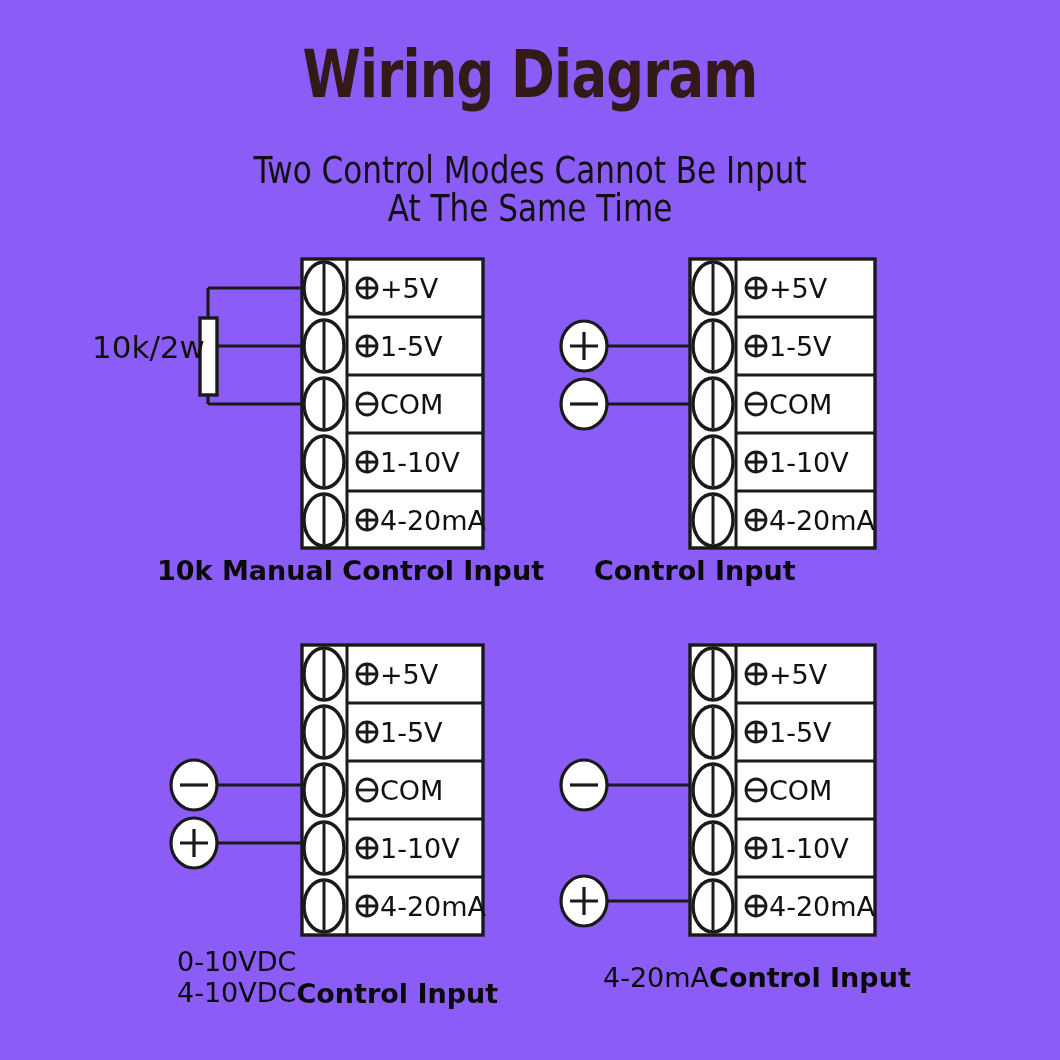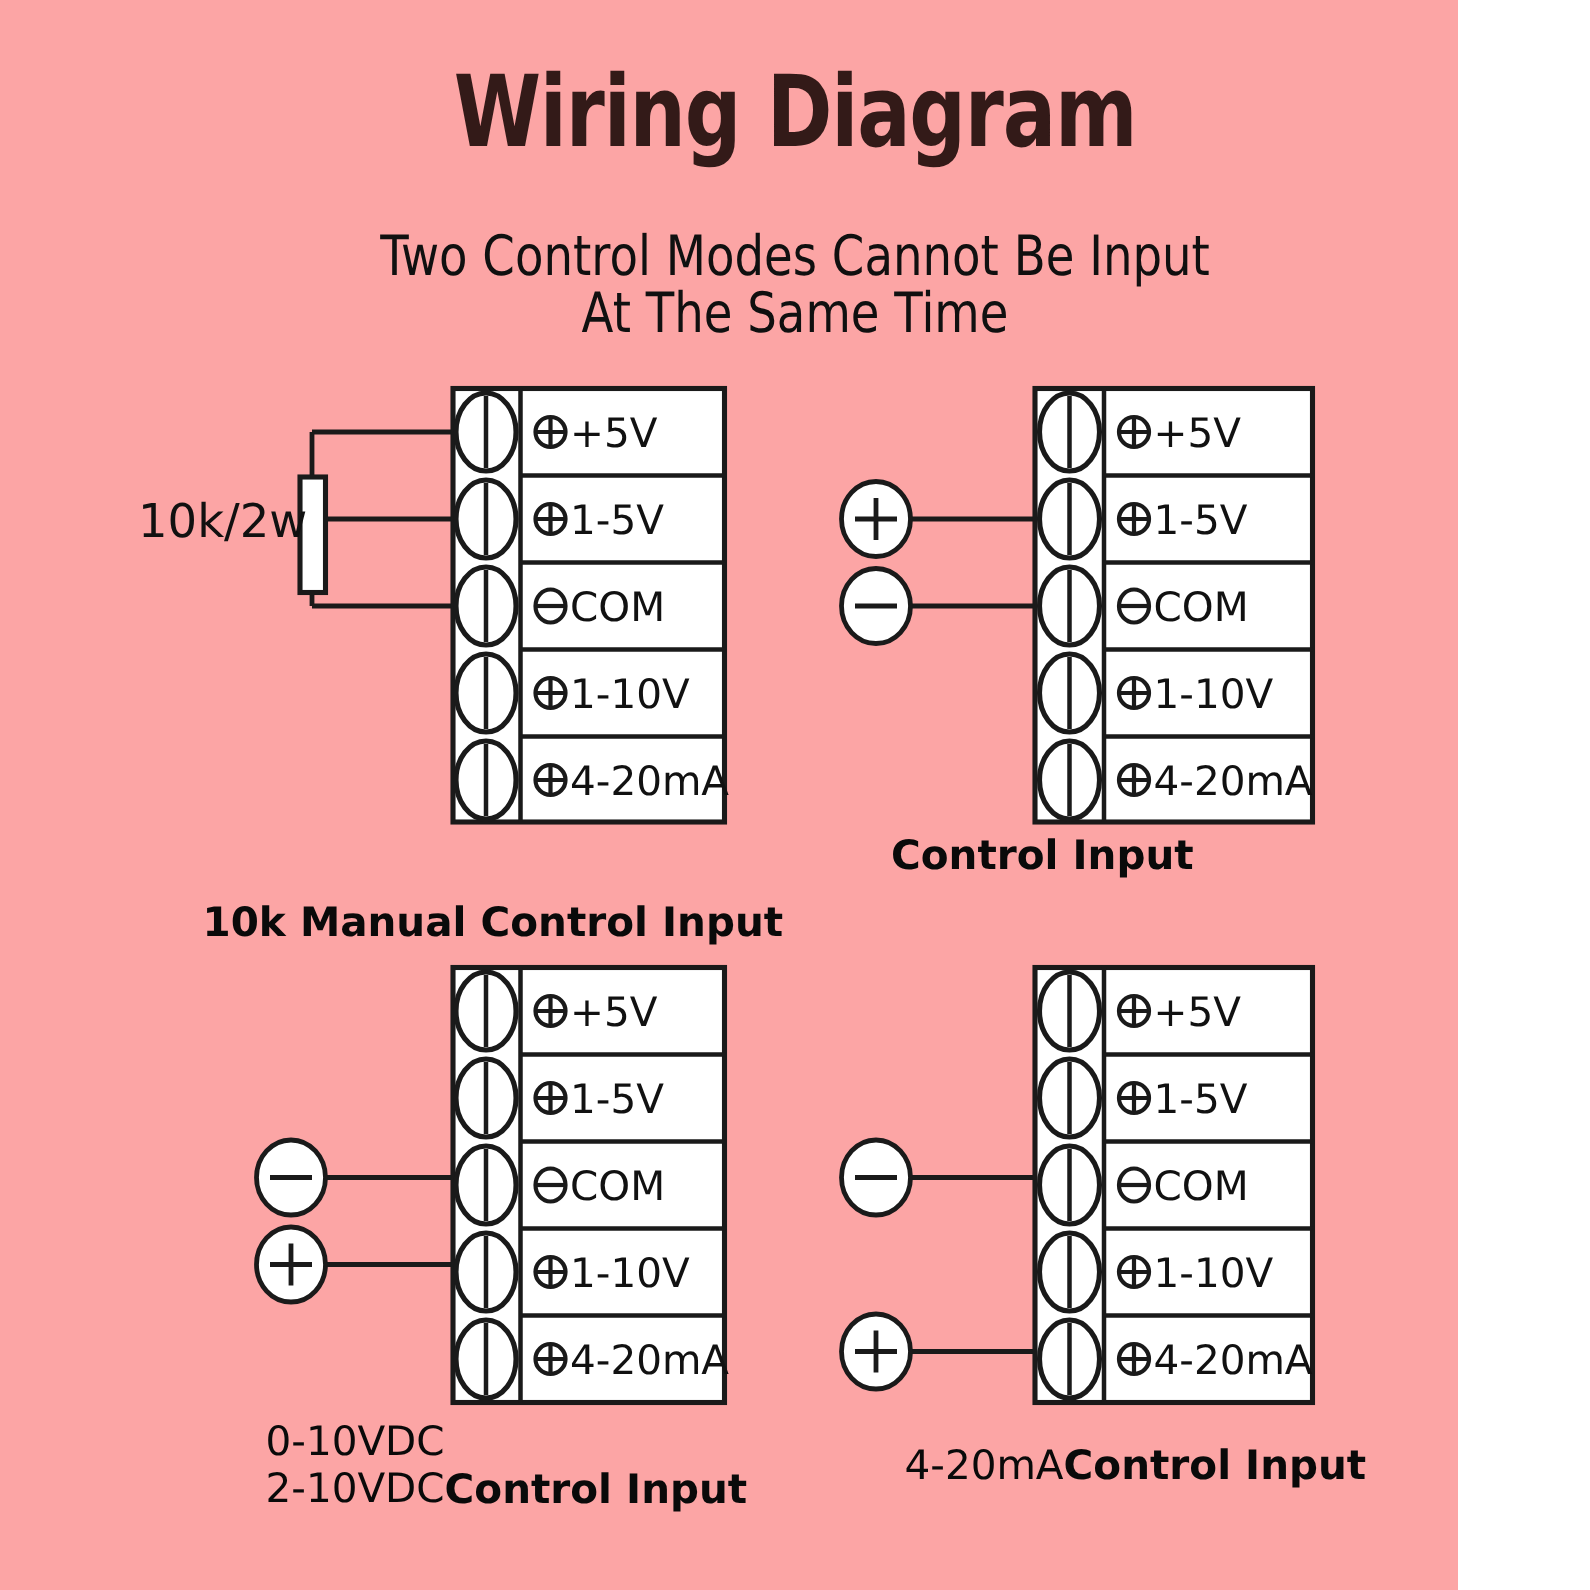--- a/index.html
+++ b/index.html
@@ -2,23 +2,23 @@
 <html><head>
 <meta charset="utf-8">
 <style>
   html, body {
     margin: 0;
     padding: 0;
     background: #ffffff;
   }
   #page {
     position: relative;
-    width: 972px;
+    width: 1060px;
     height: 1060px;
-    background: #fca5a5;
+    background: #8b5cf6;
     overflow: hidden;
     font-family: "Liberation Sans", sans-serif;
   }
   .title {
     position: absolute;
     left: 0;
     top: 36px;
     width: 1060px;
     text-align: center;
     font-family: "DejaVu Sans", sans-serif;
@@ -343,32 +343,32 @@
       </g>
       <g>
         <circle class="termsym" cx="756" cy="906" r="10"></circle>
         <path class="termsym" d="M746,906 L766,906 M756,896 L756,916"></path>
         <text class="rowlabel" x="769" y="916">4-20mA</text>
       </g>
     </g>
 
   </svg>
 
-  <div class="caption" style="left:135px; top:556px;margin-top:45px;">
+  <div class="caption" style="left:157px; top:556px;">
     <span class="bold">10k Manual Control Input</span>
   </div>
 
   <div class="caption" style="left:594px; top:556px;">
     <span class="bold">Control Input</span>
   </div>
 
   <div class="caption" style="left:177px; top:946px;">
     <span class="stack">
       <span>0-10VDC</span>
-      <span>2-10VDC</span>
+      <span>4-10VDC</span>
     </span>
     <span class="bold">Control Input</span>
   </div>
 
   <div class="caption" style="left:603px; top:963px;">
     <span class="plain">4-20mA </span>
     <span class="bold">Control Input</span>
   </div>
 
 </div>

